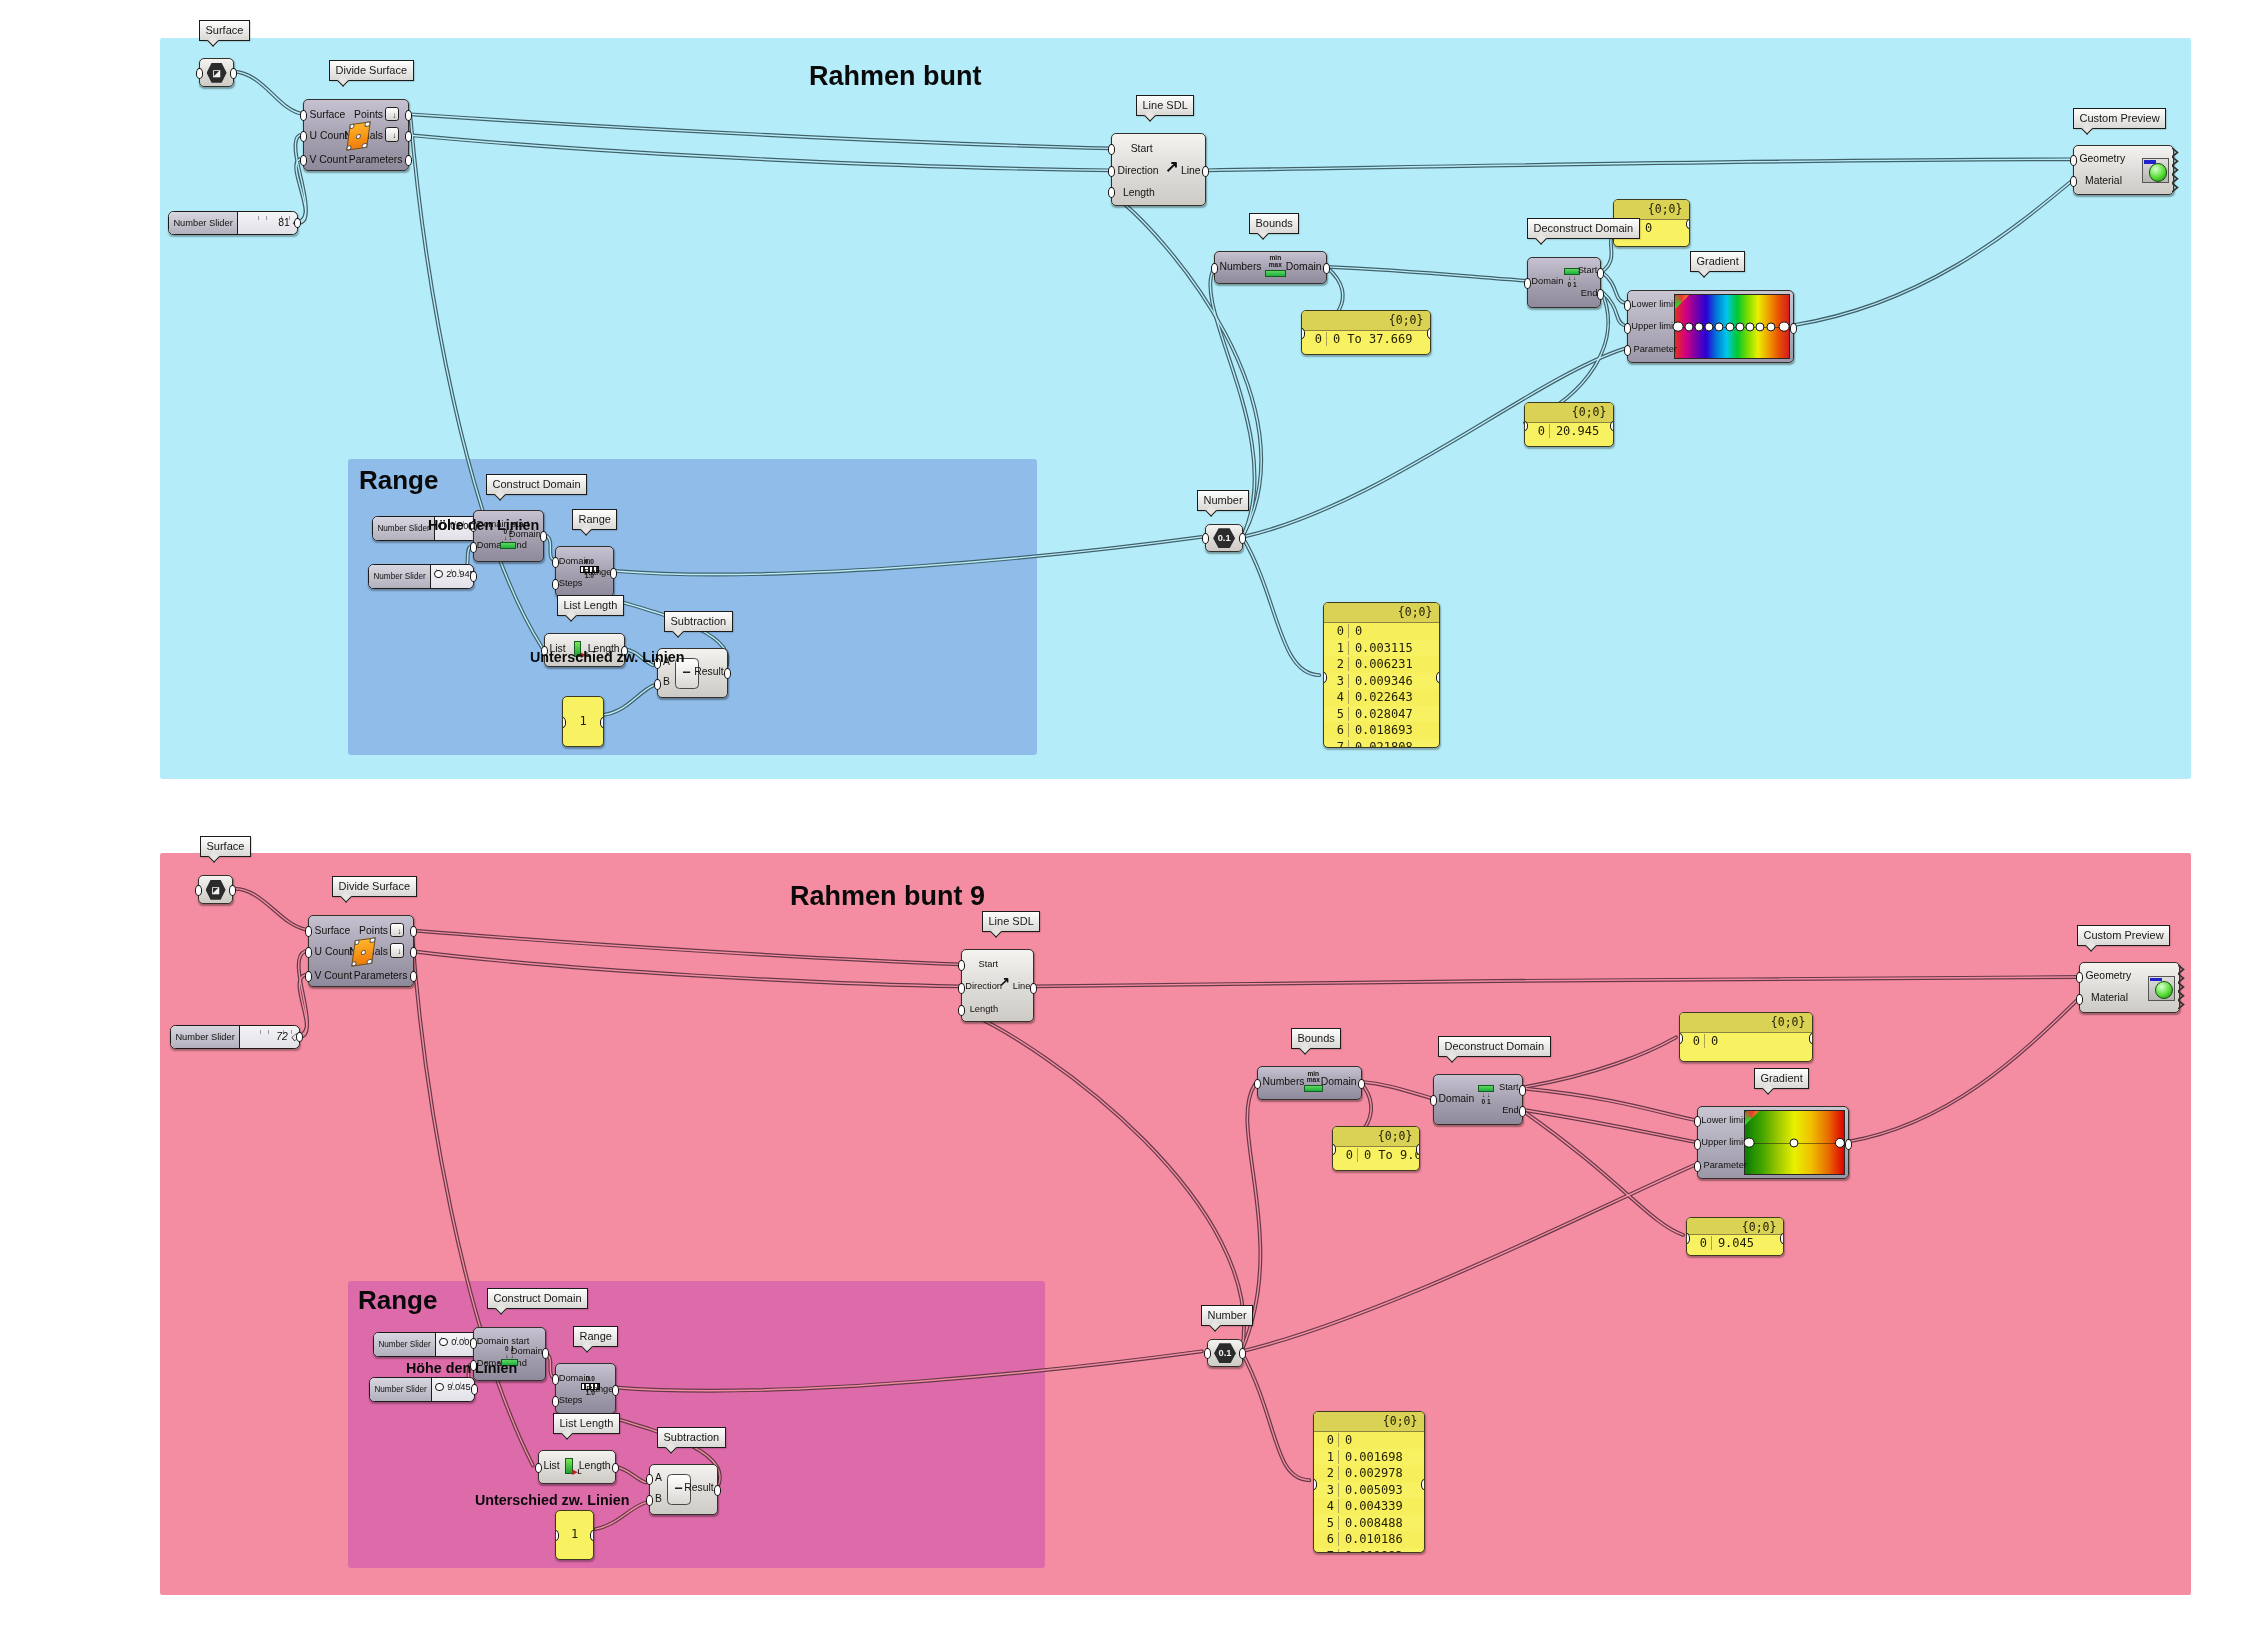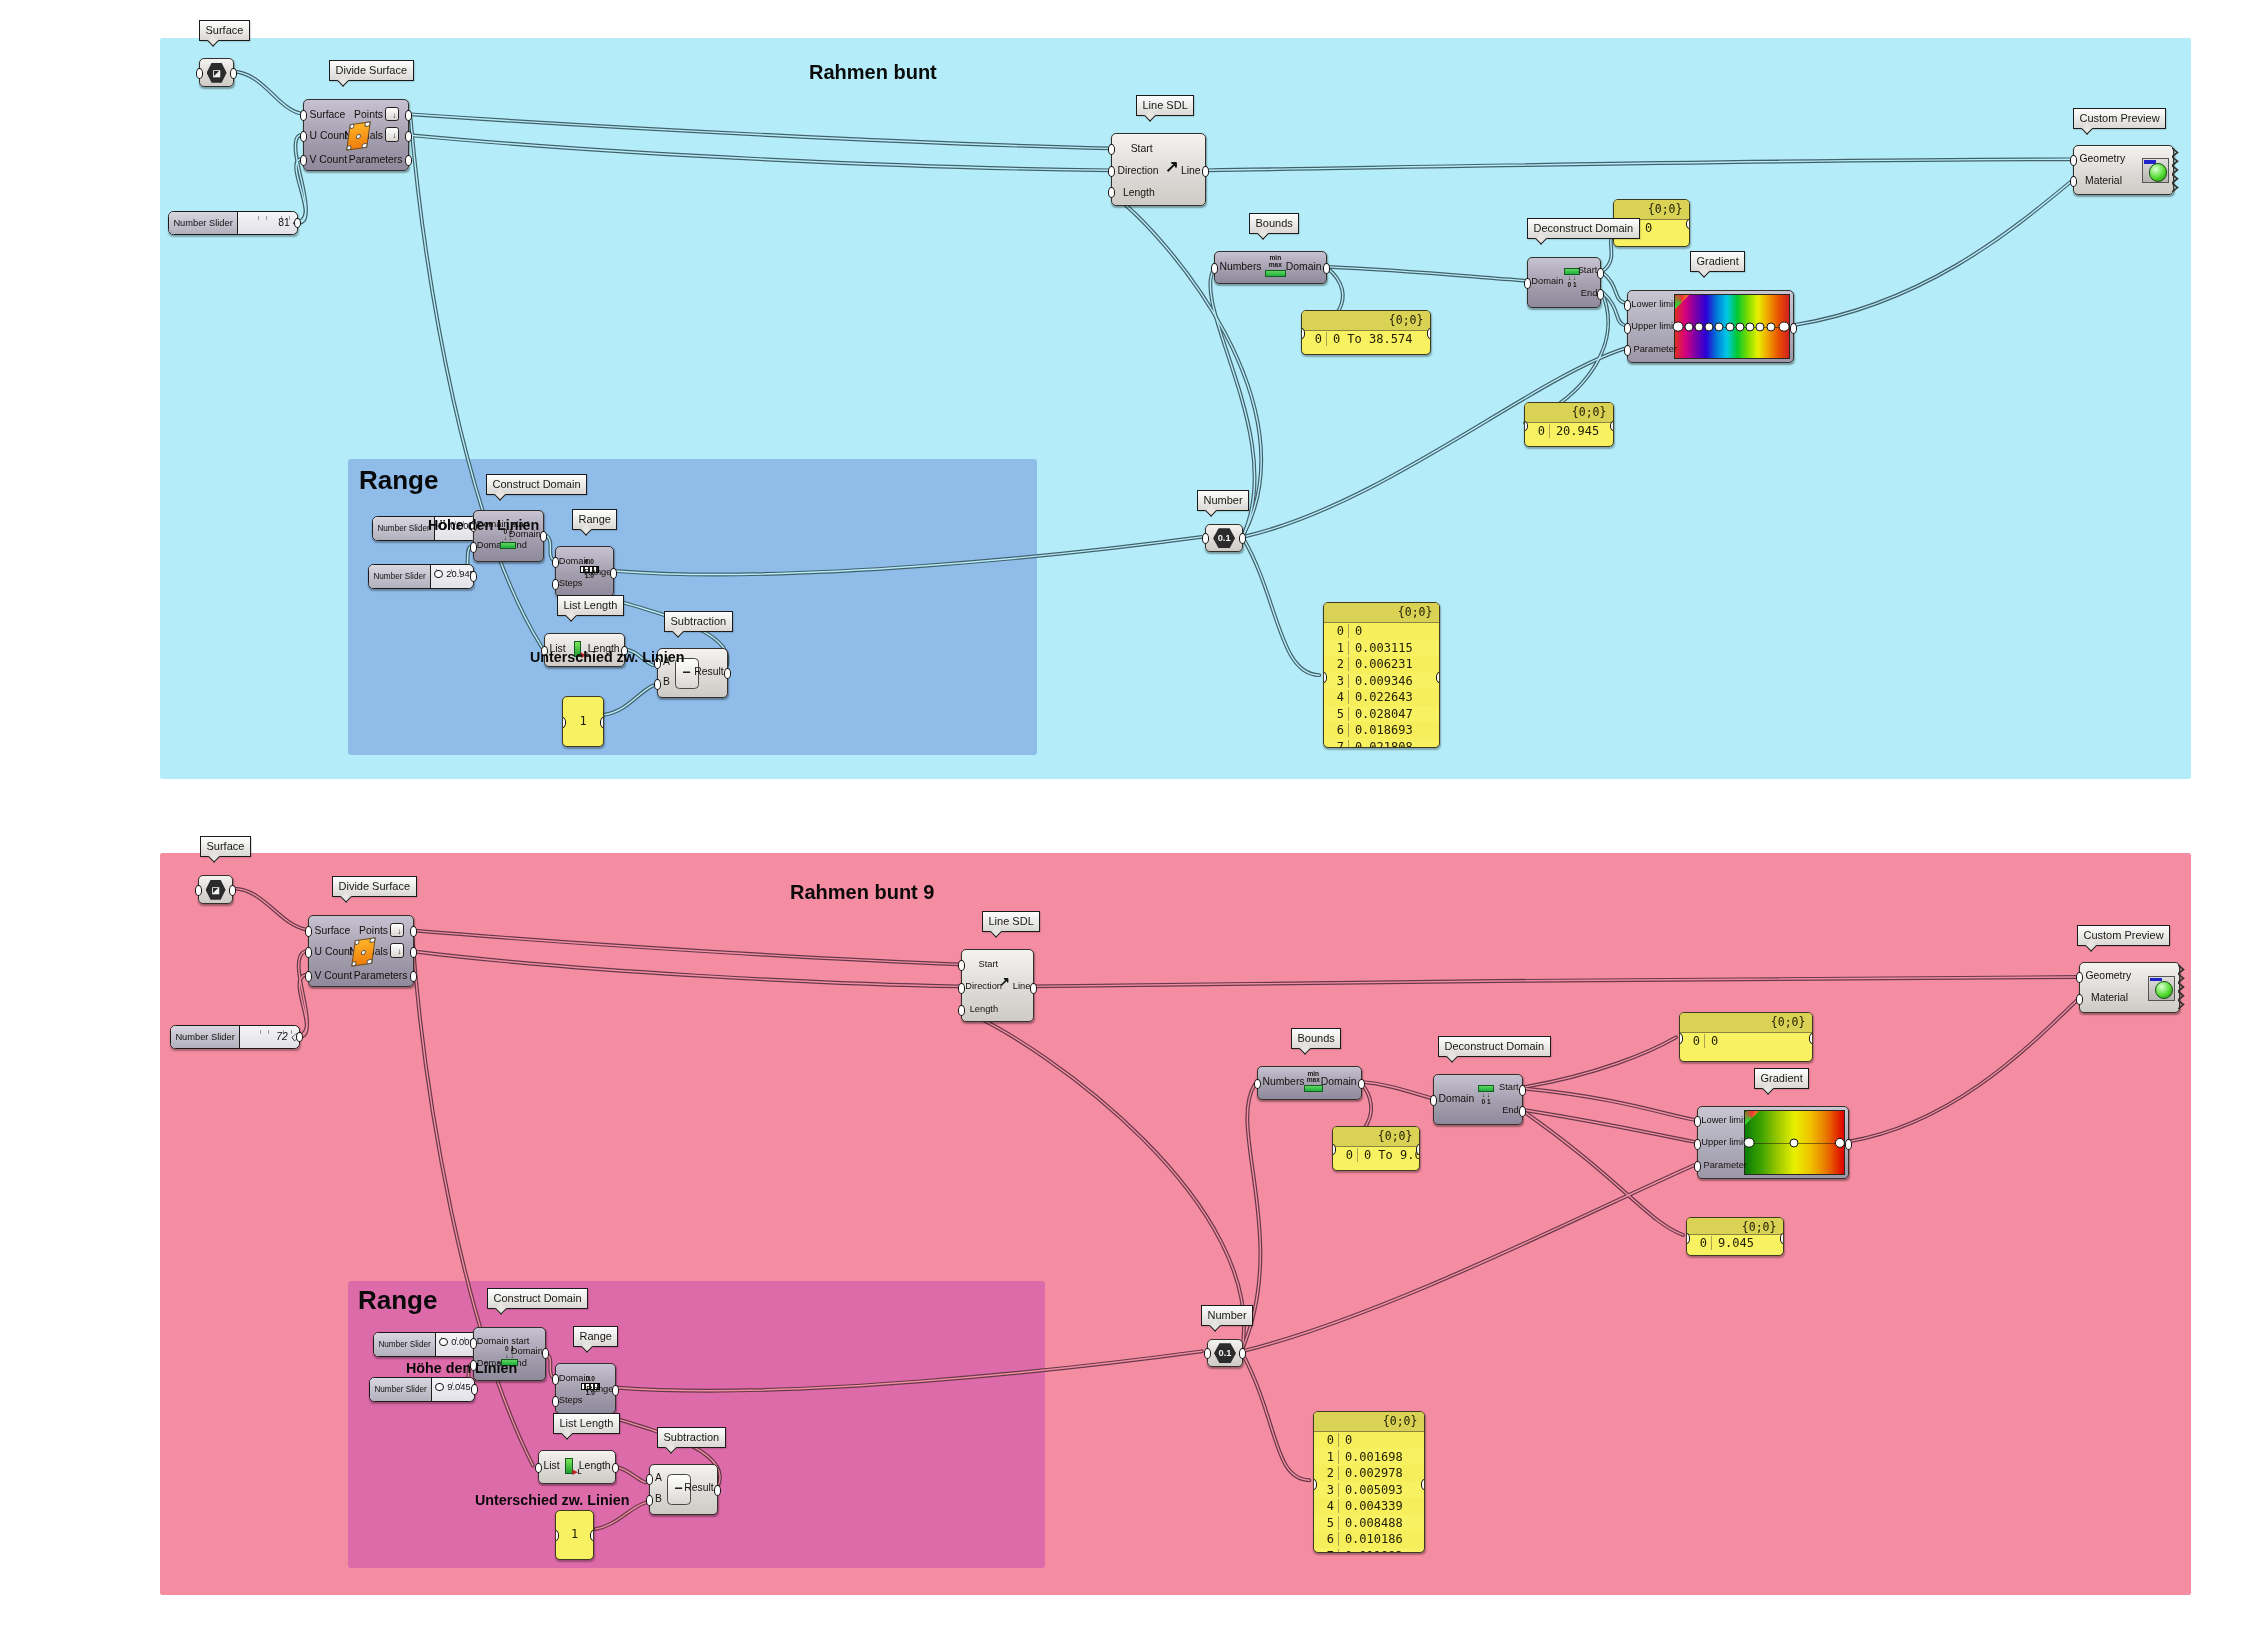--- a/index.html
+++ b/index.html
@@ -1,19 +1,19 @@
 <!DOCTYPE html>
 <html style="font-size:8.8px"><head>
 <meta charset="utf-8">
 <style>
   html,body{margin:0;padding:0;background:#ffffff;font-family:"Liberation Sans",sans-serif;}
   #canvas{position:relative;width:2250px;height:1650px;background:#ffffff;overflow:hidden;}
   .section{position:absolute;border-radius:2.2px;}
   .group{position:absolute;border-radius:3.3px;}
-  .title{position:absolute;font-weight:bold;font-size:20px;color:#0a0a0a;white-space:nowrap;}
+  .title{position:absolute;font-weight:bold;font-size:27px;color:#0a0a0a;white-space:nowrap;}
   .gtitle{position:absolute;font-weight:bold;font-size:26px;color:#0a0a0a;white-space:nowrap;}
   .note{position:absolute;font-weight:bold;font-size:14.3px;color:#0a0a0a;white-space:nowrap;z-index:30;}
   .tip{position:absolute;height:16.5px;line-height:16.5px;padding:1.1px 5.5px;background:linear-gradient(#fefefe,#d9d8d5);border:1.1px solid #1d1b19;font-size:11px;color:#1a1816;white-space:nowrap;z-index:40;box-shadow:0.5px 1.1px 1.6px rgba(0,0,0,.3);}
   .tip:after{content:"";position:absolute;bottom:-5px;left:8.8px;width:7.1px;height:7.1px;background:#e6e5e2;border-right:1.1px solid #1d1b19;border-bottom:1.1px solid #1d1b19;transform:rotate(45deg);}
   .node{position:absolute;border:1.1px solid #34312d;border-radius:5px;background:linear-gradient(180deg,#f4f3f0 0%,#dddbd7 55%,#cecbc6 100%);box-shadow:0.5px 1.6px 1.6px rgba(0,0,0,.35);z-index:20;}
   .node.violet{background:linear-gradient(180deg,#c6c2d2 0%,#a39fae 55%,#8e8a9c 100%);}
   .pl{position:absolute;font-size:10.4px;color:#14110f;white-space:nowrap;z-index:2;}
   .pl.sm{font-size:9.3px;}
   .nub{position:absolute;width:5.5px;height:8.8px;background:#fff;border:1.1px solid #151210;border-radius:50%;z-index:3;}
   .abtn{position:absolute;width:13px;height:14.3px;background:linear-gradient(#ffffff,#d8d6d2);border:1.1px solid #23201d;border-radius:2.7px;font-size:8.2px;font-weight:bold;text-align:center;line-height:14.3px;color:#222;z-index:2;}
@@ -283,21 +283,21 @@
     <span class="miniic" style="left:50px;top:3.3px;text-align:center;"><span>min</span><br><span>max</span><span class="gbar" style="margin-top:1.1px;"></span></span>
     <span class="pl" style="right:4.4px;top:8.8px;">Domain</span>
     <span class="nub" style="left:-4.4px;top:11px;"></span>
       <span class="nub" style="right:-4.4px;top:11px;"></span>
   </div>
 
   <div class="panel" style="left:1301px;top:310px;width:128px;height:43px;">
     <div class="phead">{0;0}</div>
     <div class="prow">
         <span class="pidx">0</span>
-        <span class="pval">0 To 38.574</span>
+        <span class="pval">0 To 37.669</span>
       </div>
     <span class="nub" style="left:-4.4px;top:17px;"></span>
       <span class="nub" style="right:-4.4px;top:17px;"></span>
   </div>
 
   <div class="tip" style="left:1527px;top:218px;">Deconstruct Domain</div>
   <div class="node violet" style="left:1527px;top:257px;width:72px;height:49px;">
     <span class="pl sm" style="left:3.3px;top:18px;">Domain</span>
     <span class="miniic" style="left:36px;top:10px;text-align:center;"><span class="gbar" style="width:14.3px;"></span><span>↓ ↓</span><br><span>0 1</span></span>
     <span class="pl sm" style="right:2.7px;top:6.6px;">Start</span>

